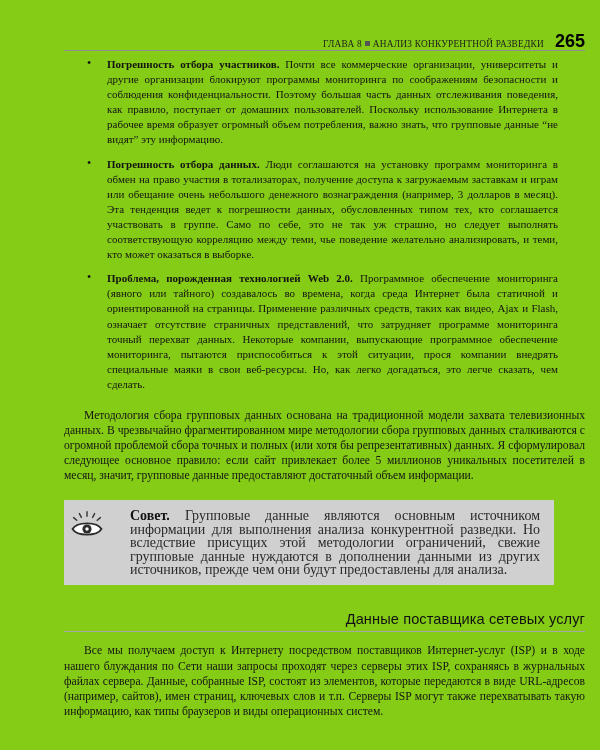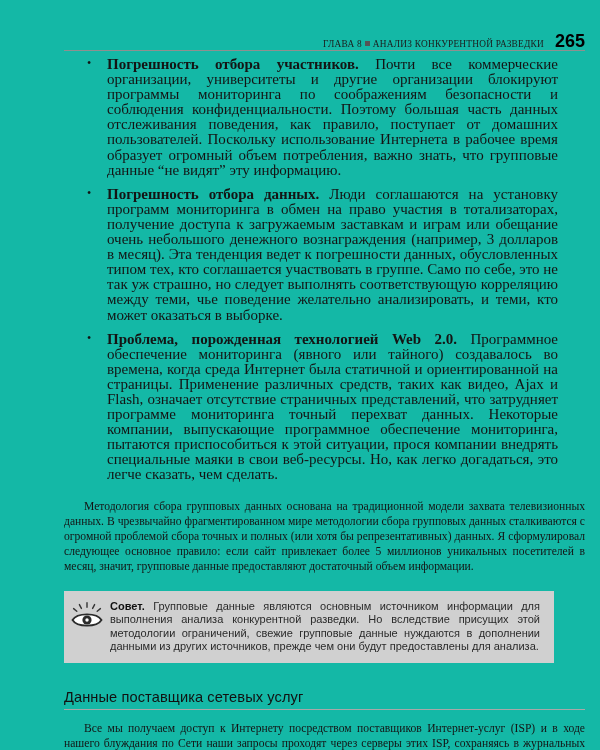--- a/index.html
+++ b/index.html
@@ -12,21 +12,21 @@
     background: #ffffff;
     font-family: "Liberation Serif", serif;
     color: #1a1a1a;
     overflow: hidden;
   }
 
   .page {
     position: relative;
     width: 600px;
     height: 750px;
-    background: #14b8a6;
+    background: #84cc16;
     box-sizing: border-box;
   }
 
   
   .header {
     position: absolute;
     top: 31px;
     left: 64px;
     right: 15px;
     width: 521px;
@@ -90,21 +90,21 @@
   ul.bullets > li::before {
     content: "\2022";
     position: absolute;
     left: 7px;
     top: -1px;
     font-size: 12px;
     color: #111;
   }
   .para {
     font-family: "Liberation Serif", serif;
-    font-size: 15px;
+    font-size: 11px;
     line-height: 15.1px;
     text-align: justify;
     text-justify: inter-word;
     color: #141414;
     margin: 0;
     hyphens: manual;
   }
   .para b, .lead {
     font-weight: bold;
   }
@@ -135,40 +135,42 @@
   .tip-icon {
     flex: 0 0 46px;
     width: 46px;
     display: flex;
     justify-content: center;
     align-items: flex-start;
     padding-top: 2px;
   }
   .tip-text {
     flex: 1 1 auto;
-    font-family: Liberation Sans, sans-serif;
-    font-size: 11px;
+    font-family: Liberation Serif, serif;
+    font-size: 14px;
     line-height: 13.4px;
     color: #2a2a2a;
     text-align: justify;
     padding-right: 4px;
+    margin-left: 20px;
   }
   .tip-text b {
     font-weight: bold;
     color: #111;
   }
 
   
   .section-heading {
     font-family: "Liberation Sans", sans-serif;
     font-size: 14.6px;
     font-weight: normal;
     color: #111;
     margin: 26px 0 0 0;
     letter-spacing: 0.1px;
+    text-align: right;
   }
   .heading-rule {
     width: 521px;
     height: 1px;
     background: #a8a8a8;
     margin-top: 4px;
   }
 
   .after-heading {
     margin-top: 11px;

